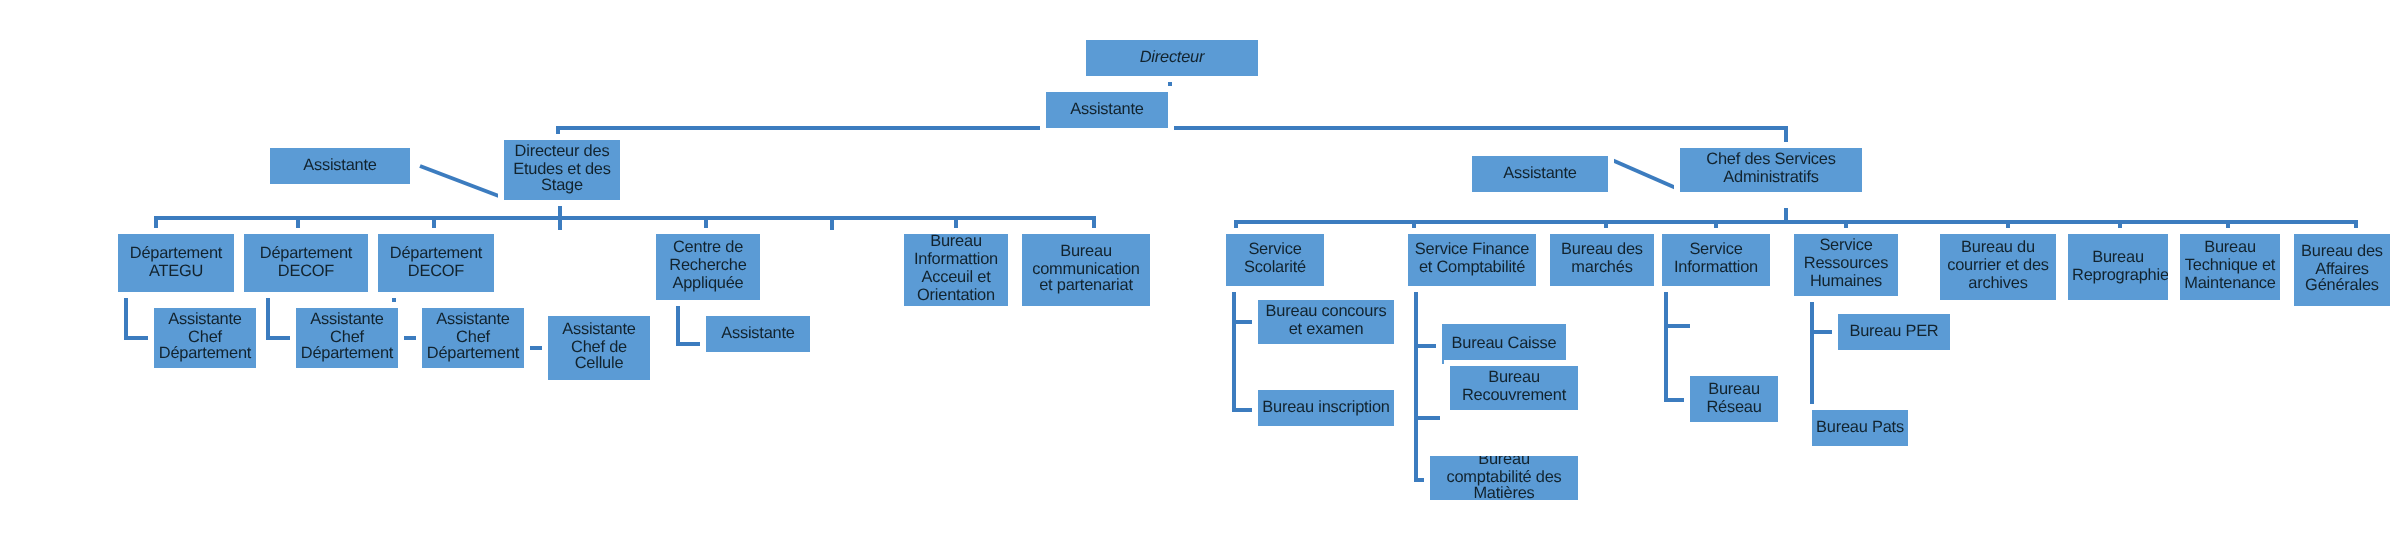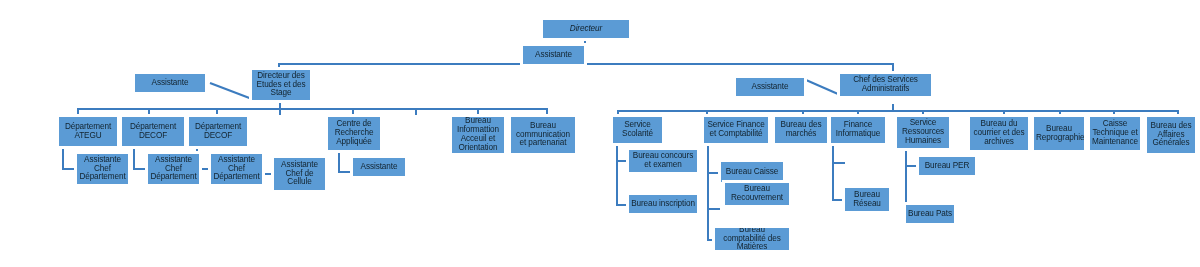--- a/index.html
+++ b/index.html
@@ -205,21 +205,21 @@
   </div>
   <div class="node" style="left:713px;top:226px;width:78px;height:26px;">
     <span>Bureau comptabilité des Matières</span>
   </div>
 
   <div class="node" style="left:773px;top:115px;width:56px;height:30px;">
     <span>Bureau des marchés</span>
   </div>
 
   <div class="node" style="left:829px;top:115px;width:58px;height:30px;">
-    <span>Finance Informatique</span>
+    <span>Service Informattion</span>
   </div>
   <div class="node" style="left:843px;top:186px;width:48px;height:27px;">
     <span>Bureau Réseau</span>
   </div>
 
   <div class="node" style="left:895px;top:115px;width:56px;height:35px;">
     <span>Service Ressources Humaines</span>
   </div>
   <div class="node" style="left:917px;top:155px;width:60px;height:22px;">
     <span>Bureau PER</span>
@@ -230,20 +230,20 @@
 
   <div class="node" style="left:968px;top:115px;width:62px;height:37px;">
     <span>Bureau du courrier et des archives</span>
   </div>
 
   <div class="node" style="left:1032px;top:115px;width:54px;height:37px;">
     <span>Bureau Reprographie</span>
   </div>
 
   <div class="node" style="left:1088px;top:115px;width:54px;height:37px;">
-    <span>Caisse Technique et Maintenance</span>
+    <span>Bureau Technique et Maintenance</span>
   </div>
 
   <div class="node" style="left:1145px;top:115px;width:52px;height:40px;">
     <span>Bureau des Affaires Générales</span>
   </div>
 
 </div>
 
 </body></html>

